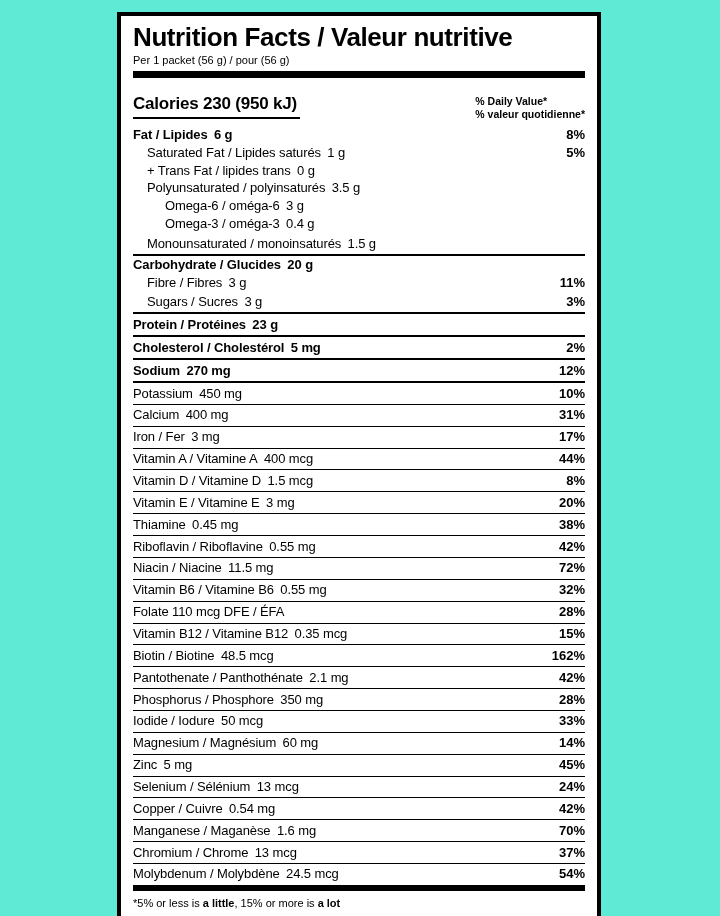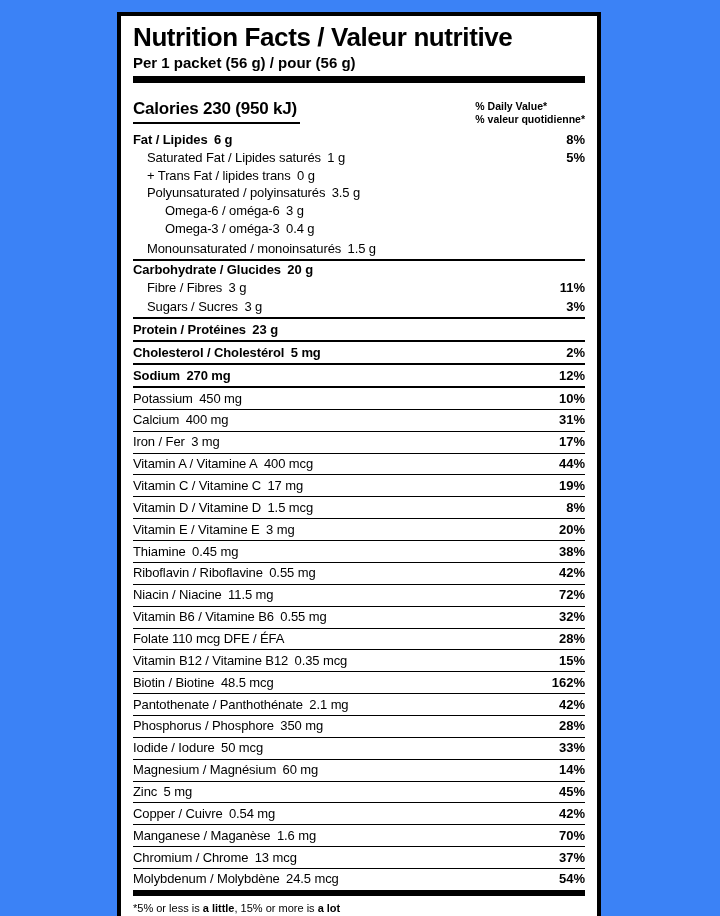--- a/index.html
+++ b/index.html
@@ -8,21 +8,21 @@
     background: #ffffff;
     width: 720px;
     height: 916px;
     font-family: "Liberation Sans", sans-serif;
     color: #000;
     -webkit-font-smoothing: antialiased;
   }
   .page {
     width: 720px;
     height: 916px;
-    background: #3b82f6;
+    background: #5eead4;
     position: relative;
   }
   .label-box {
     position: absolute;
     left: 117px;
     top: 12px;
     width: 484px;
     min-height: 884px;
     border: 4px solid #000;
     box-sizing: border-box;
@@ -30,22 +30,22 @@
     padding: 7px 12px 4px 12px;
   }
   .nf-title {
     font-size: 26px;
     font-weight: 700;
     letter-spacing: -0.4px;
     line-height: 1.1;
     white-space: nowrap;
   }
   .nf-serving {
-    font-size: 15px;
-    font-weight: 700;
+    font-size: 11px;
+    font-weight: 400;
     margin: 2px 0 5px 0;
   }
   .bar-thick {
     height: 7px;
     background: #000;
     margin: 0 0 4px 0;
   }
   .calories-row {
     display: flex;
     justify-content: space-between;
@@ -177,24 +177,20 @@
         </div>
         <div class="row ind0 dv-thin">
           <span class="lab">Iron / Fer 3 mg</span>
           <span class="pct">17%</span>
         </div>
         <div class="row ind0 dv-thin">
           <span class="lab">Vitamin A / Vitamine A 400 mcg</span>
           <span class="pct">44%</span>
         </div>
         <div class="row ind0 dv-thin">
-          <span class="lab">Vitamin C / Vitamine C 17 mg</span>
-          <span class="pct">19%</span>
-        </div>
-        <div class="row ind0 dv-thin">
           <span class="lab">Vitamin D / Vitamine D 1.5 mcg</span>
           <span class="pct">8%</span>
         </div>
         <div class="row ind0 dv-thin">
           <span class="lab">Vitamin E / Vitamine E 3 mg</span>
           <span class="pct">20%</span>
         </div>
         <div class="row ind0 dv-thin">
           <span class="lab">Thiamine 0.45 mg</span>
           <span class="pct">38%</span>
@@ -235,20 +231,24 @@
           <span class="lab">Iodide / Iodure 50 mcg</span>
           <span class="pct">33%</span>
         </div>
         <div class="row ind0 dv-thin">
           <span class="lab">Magnesium / Magnésium 60 mg</span>
           <span class="pct">14%</span>
         </div>
         <div class="row ind0 dv-thin">
           <span class="lab">Zinc 5 mg</span>
           <span class="pct">45%</span>
+        </div>
+        <div class="row ind0 dv-thin">
+          <span class="lab">Selenium / Sélénium 13 mcg</span>
+          <span class="pct">24%</span>
         </div>
         <div class="row ind0 dv-thin">
           <span class="lab">Copper / Cuivre 0.54 mg</span>
           <span class="pct">42%</span>
         </div>
         <div class="row ind0 dv-thin">
           <span class="lab">Manganese / Maganèse 1.6 mg</span>
           <span class="pct">70%</span>
         </div>
         <div class="row ind0 dv-thin">

